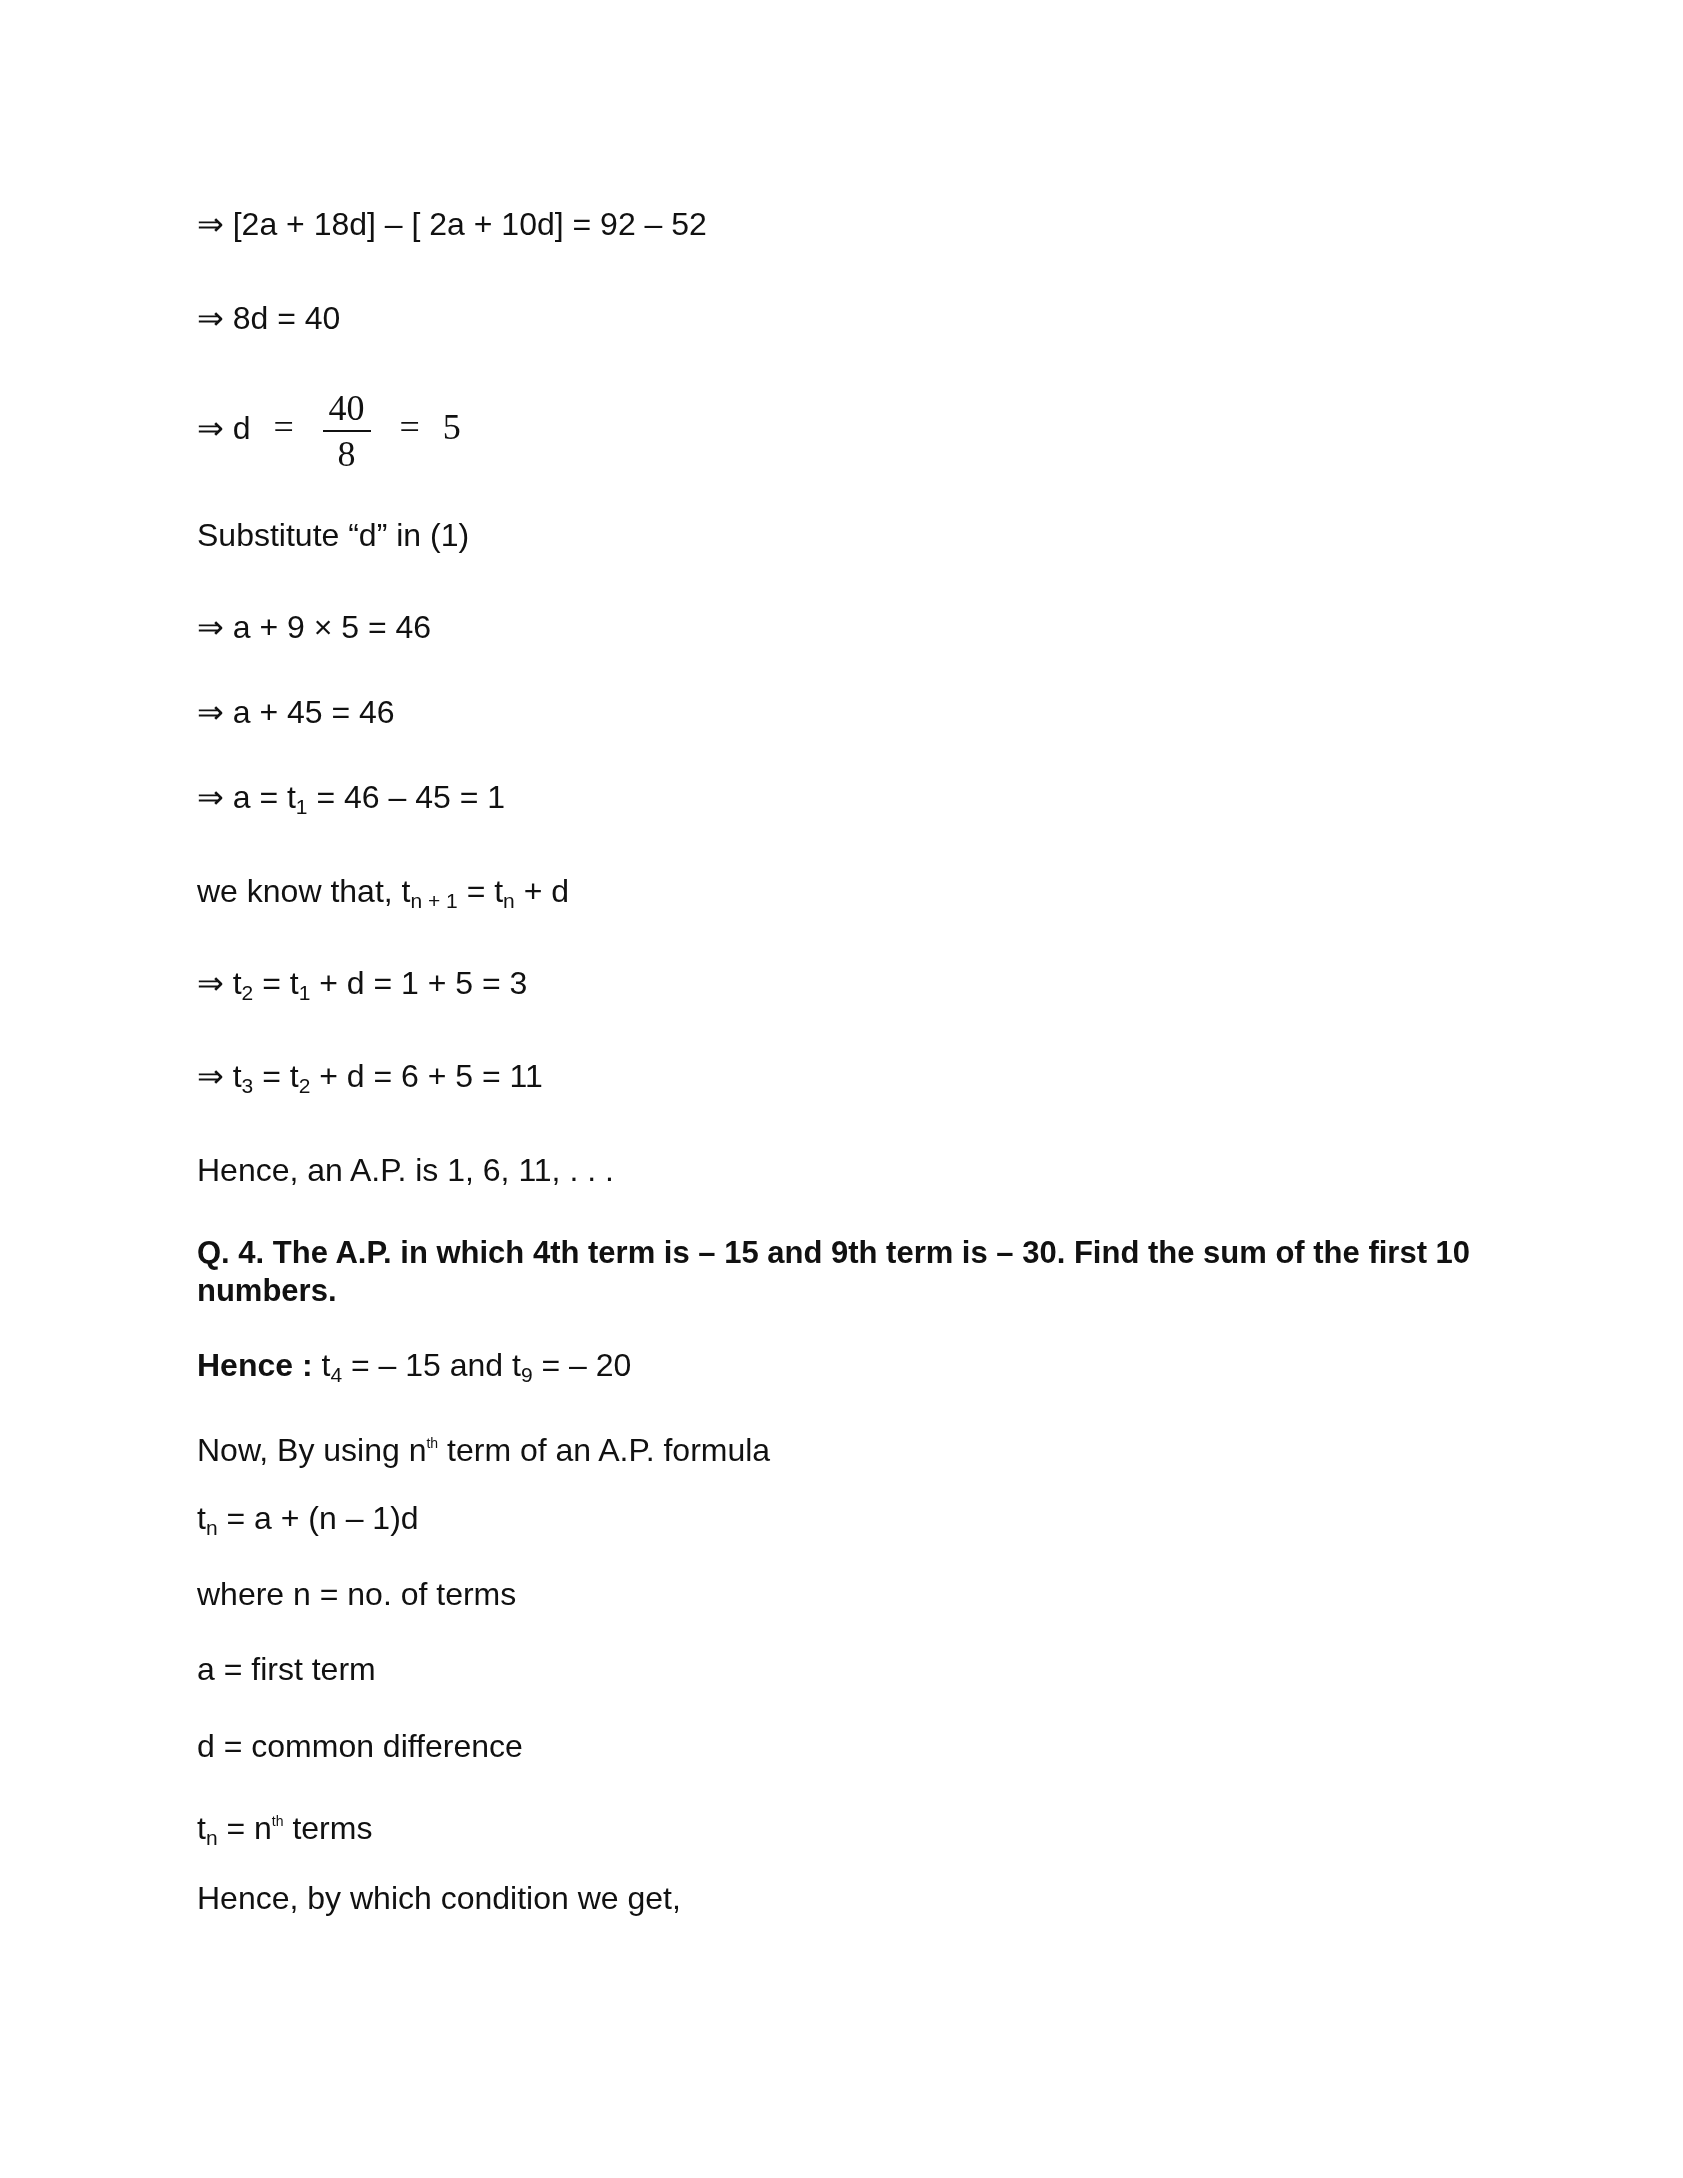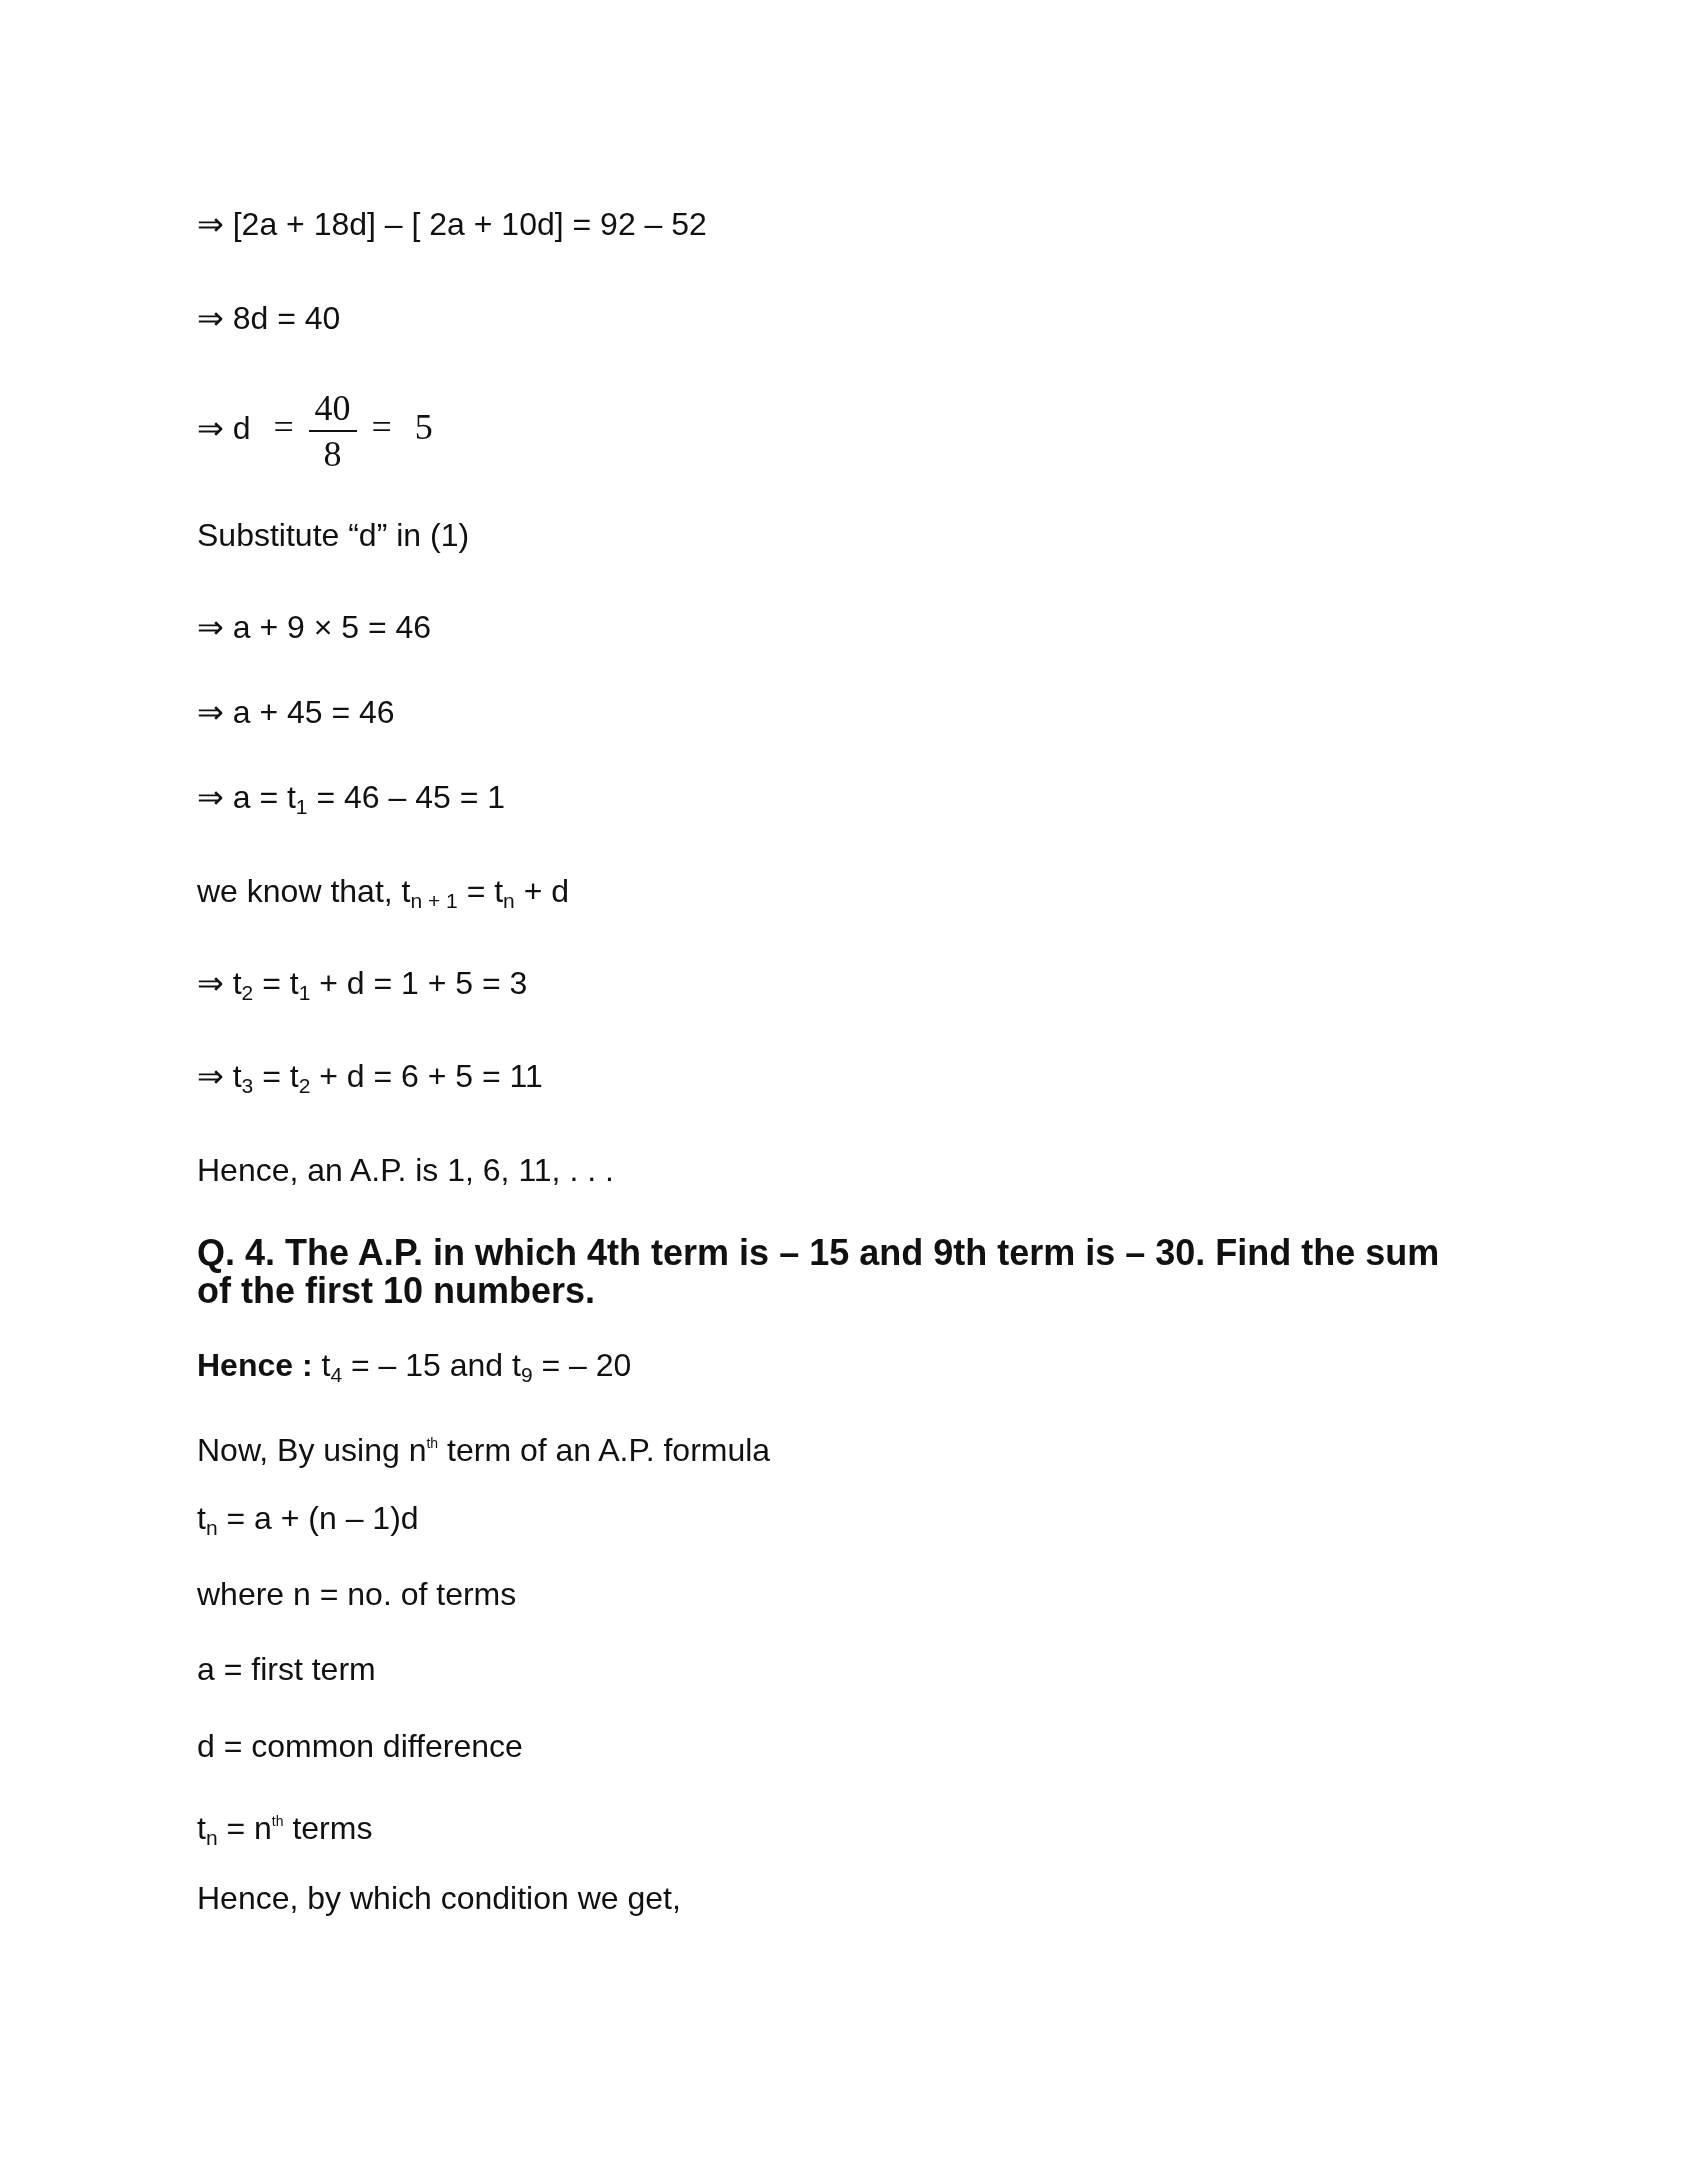--- a/index.html
+++ b/index.html
@@ -2,23 +2,23 @@
 <html><head>
 <meta charset="utf-8">
 <style>
   html, body { margin: 0; padding: 0; background: #ffffff; }
   body { width: 1683px; height: 2178px; position: relative; overflow: hidden;
          font-family: "Liberation Sans", sans-serif; color: #111111; }
   .line { position: absolute; left: 197px; font-size: 32px; line-height: 40px; white-space: nowrap; }
   .sub { font-size: 21px; vertical-align: -6px; }
   .sup { font-size: 14px; vertical-align: 13px; }
   .bold { font-weight: bold; }
-  .q { font-weight: bold; font-size: 36px; line-height: 38px; white-space: normal; width: 1277px; }
+  .q { font-weight: bold; font-size: 31px; line-height: 38px; white-space: normal; width: 1277px; }
   .serif { font-family: "Liberation Serif", serif; font-size: 36px; }
-  .frac { display: inline-block; vertical-align: middle; text-align: center; margin: 0 6px; }
+  .frac { display: inline-block; vertical-align: middle; text-align: center; margin: 0 20px; }
   .frac .num { display: block; border-bottom: 2px solid #111; padding: 0 6px 2px; line-height: 40px; }
   .frac .den { display: block; line-height: 40px; padding-top: 2px; }
 </style>
 </head>
 <body>
 
 <div>
 
   <div class="line" style="top:204px">⇒ [2a + 18d] – [ 2a + 10d] = 92  – 52</div>
 

